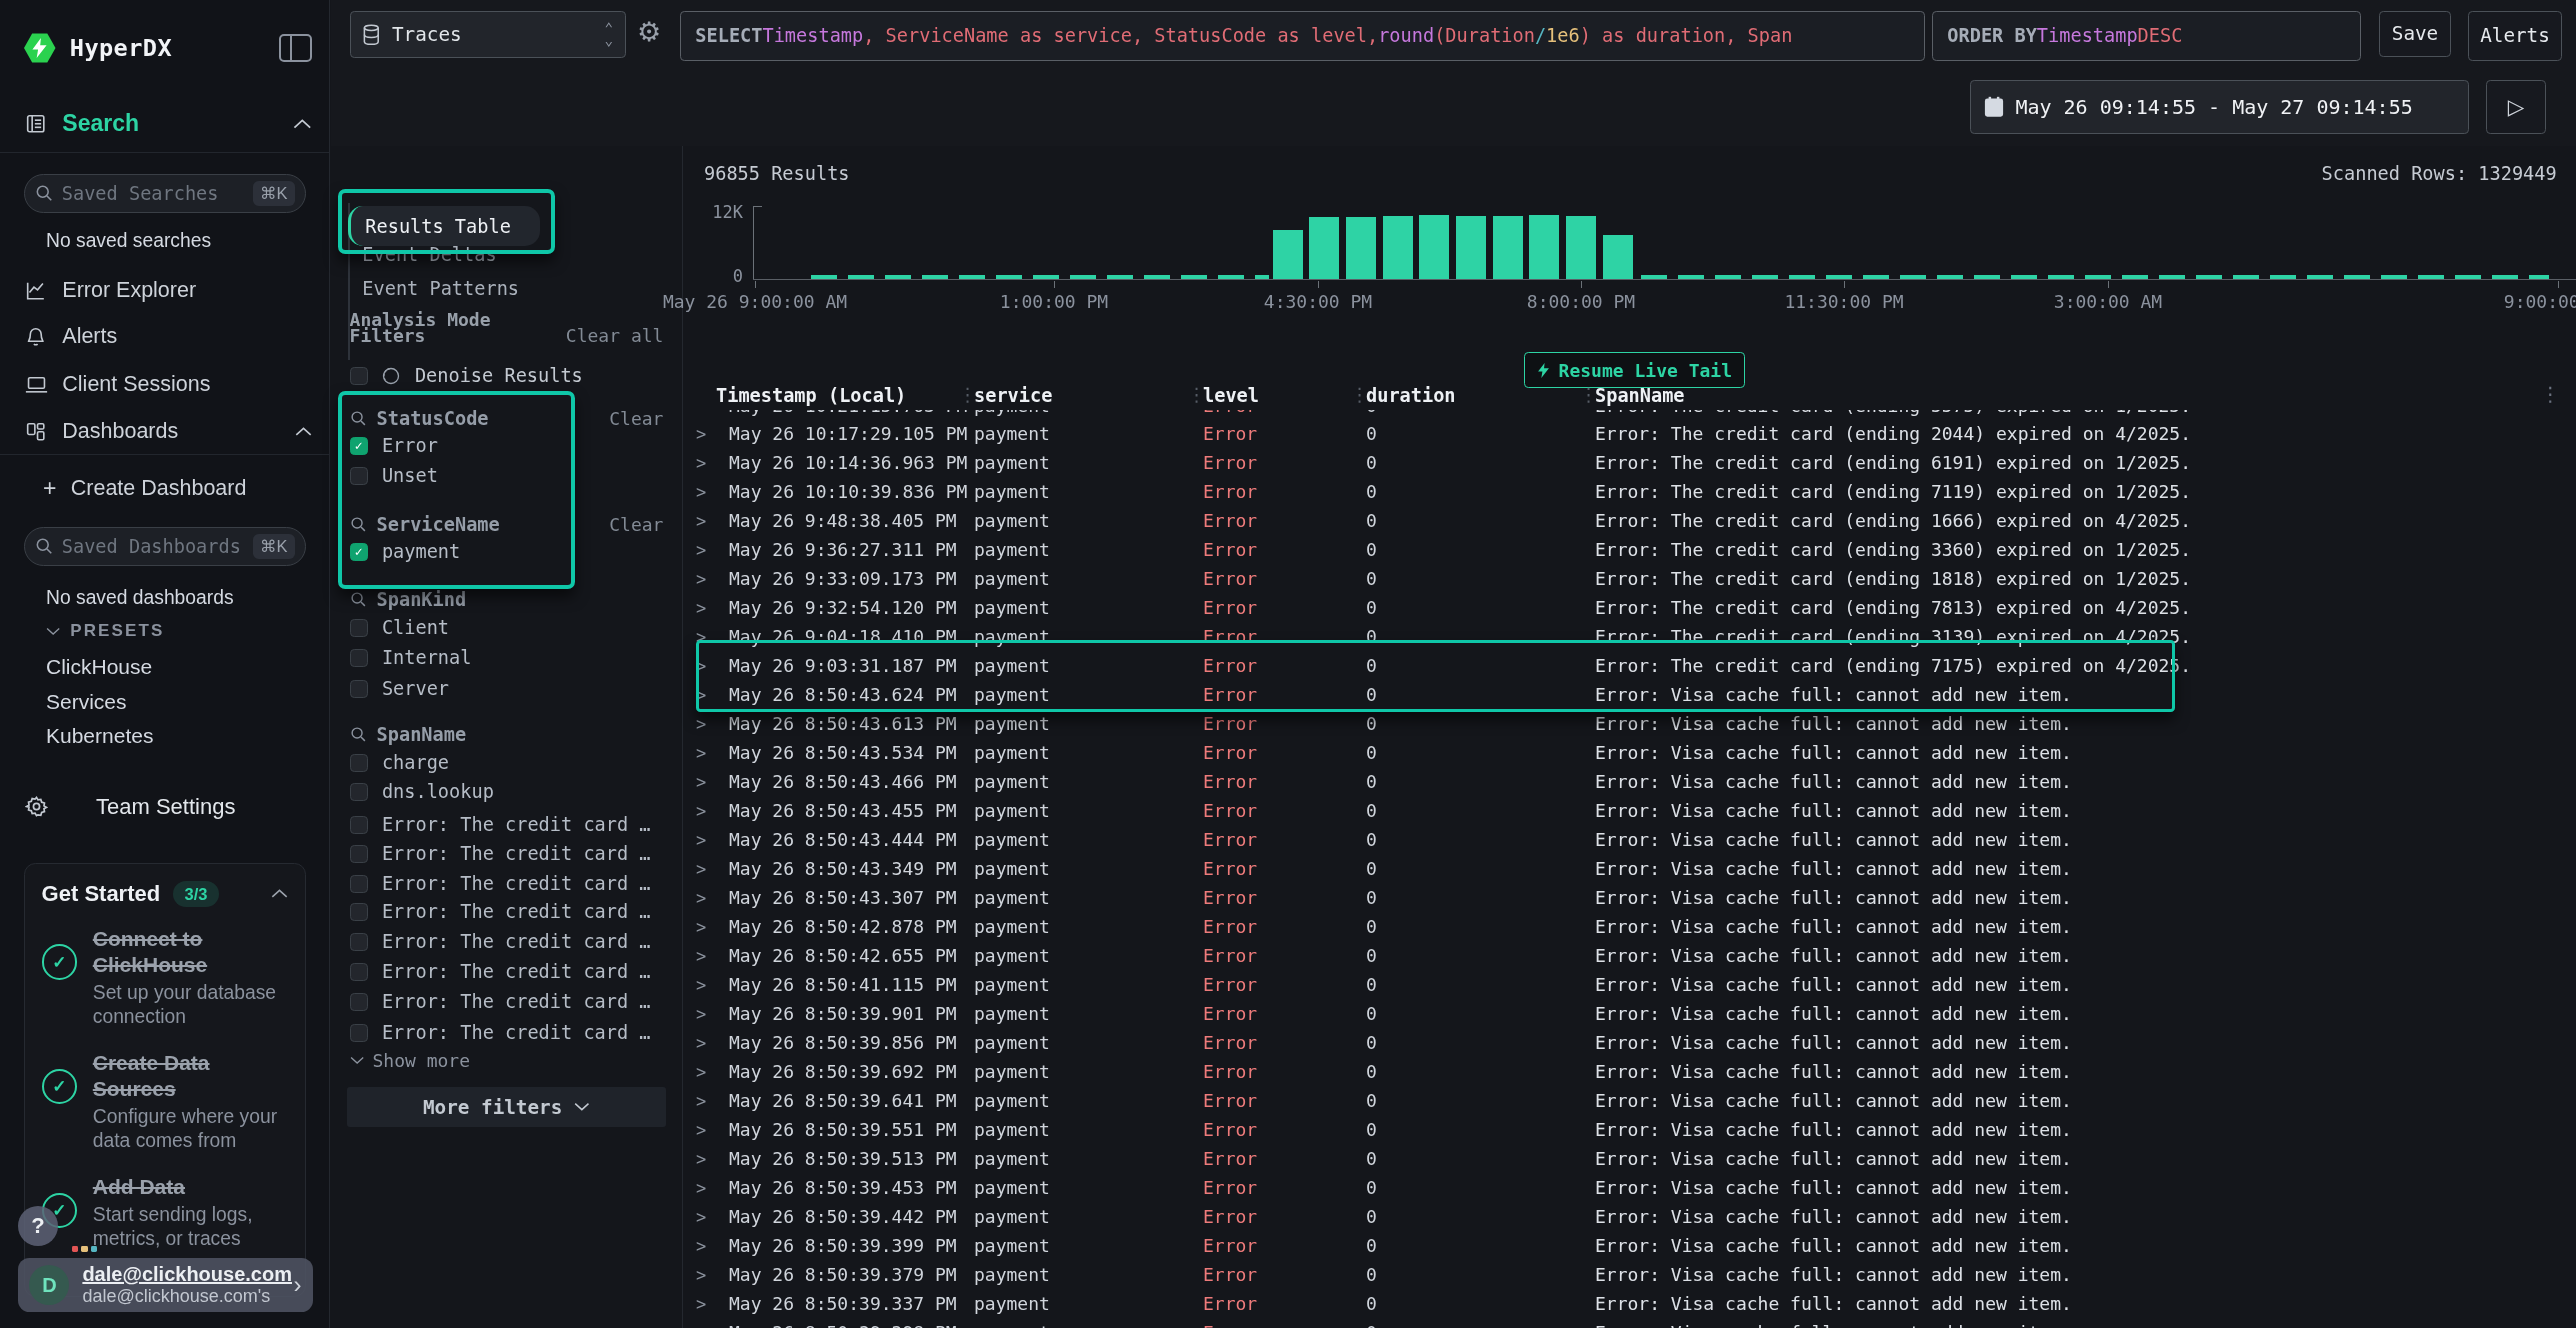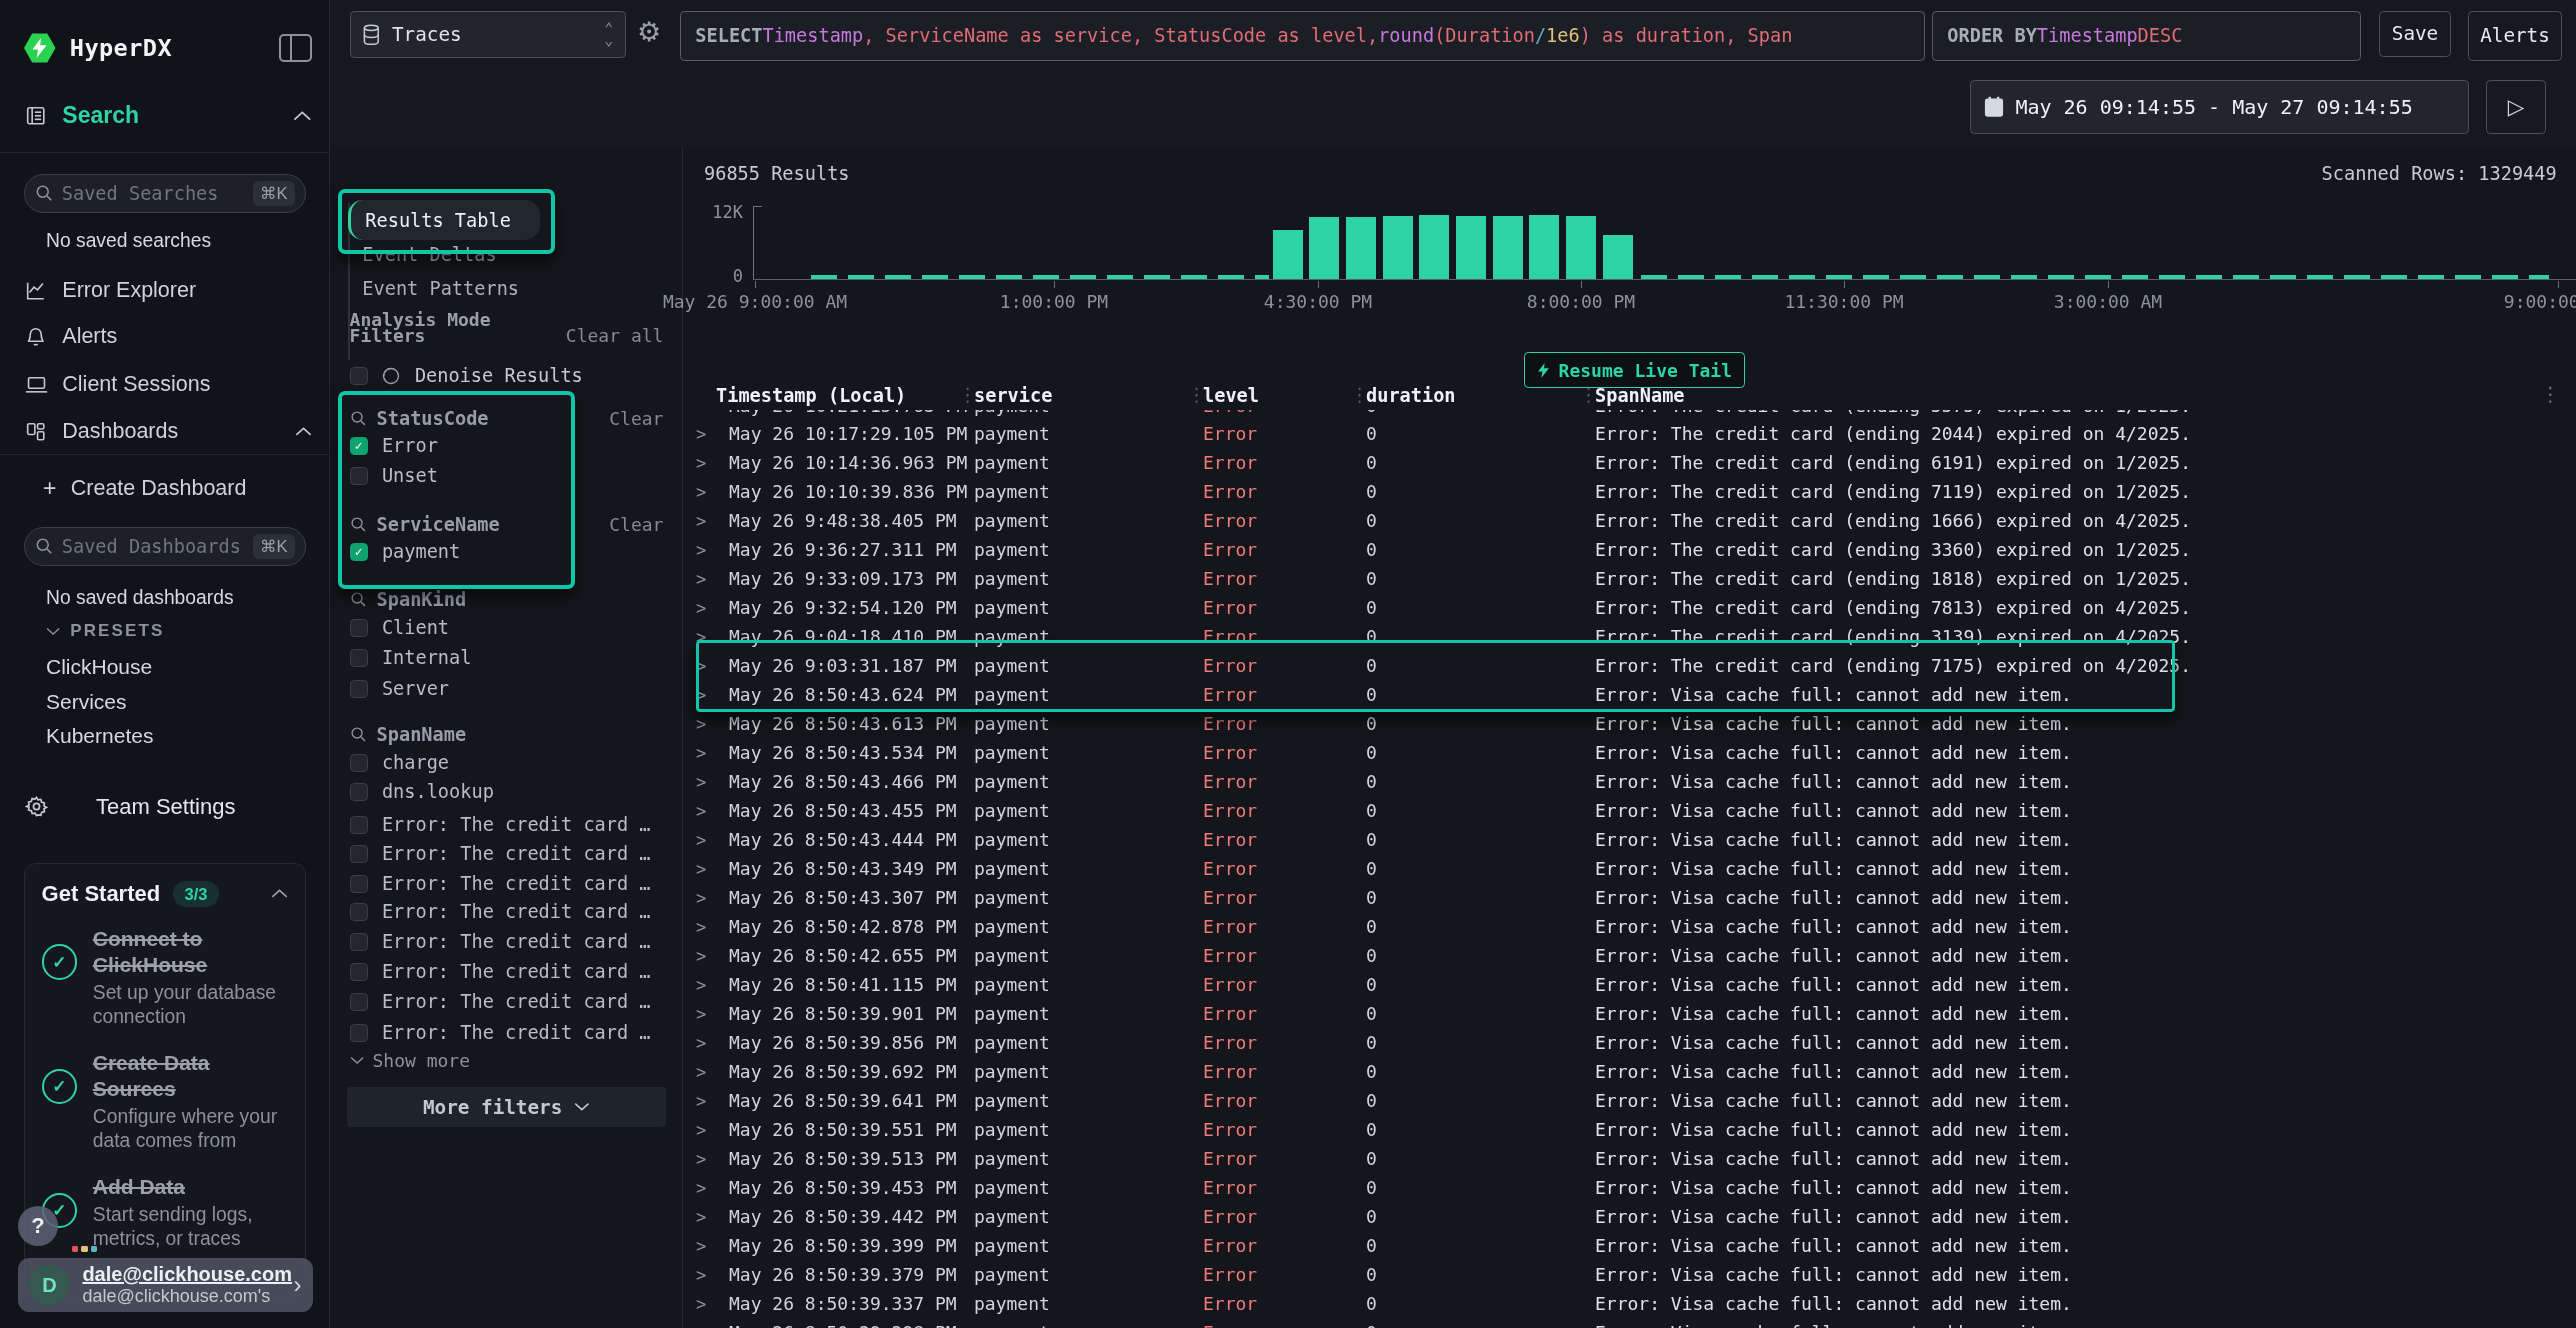--- a/index.html
+++ b/index.html
@@ -148,21 +148,21 @@
     <div class="brand-row">
       <div class="logo">
         <svg width="17" height="20" viewBox="0 0 24 28">
             <path d="M14 0 L2 16 H10 L8 28 L22 10 H13 Z" fill="#ffffff"></path>
           </svg>
       </div>
       <div class="brand mono">HyperDX</div>
       <div class="collapse-ic"></div>
     </div>
 
-    <div class="srow" style="top:100px;height:31.5px;text-align:center;">
+    <div class="srow" style="top:108px;height:31.5px;text-align:center;">
       <span class="s-ic">
         <svg width="21.5" height="21.5" viewBox="0 0 24 24" fill="none" stroke="#c3c9d1" stroke-width="1.8">
             <rect x="3" y="3" width="18" height="18" rx="2"></rect>
             <line x1="8" y1="3" x2="8" y2="21"></line>
             <line x1="11" y1="8" x2="18" y2="8"></line>
             <line x1="11" y1="12" x2="18" y2="12"></line>
             <line x1="11" y1="16" x2="18" y2="16"></line>
           </svg>
       </span>
       <span class="s-label teal" style="font-size:23px;">Search</span>
@@ -358,21 +358,21 @@
         </svg>
       <span>May 26 09:14:55 - May 27 09:14:55</span>
     </div>
     <div class="box btn playbtn">▷</div>
   </div>
 
   <div class="fpanel mono">
     <div class="flabel" style="top:163px;">Analysis Mode</div>
     <div class="mode-rule"></div>
     <div id="modes">
-        <div class="mode active" style="top: 54px; border-radius: 15px;">Results Table</div>
+        <div class="mode active" style="top: 60px; border-radius: 15px;">Results Table</div>
         <div class="mode" style="top: 94px;">Event Deltas</div>
         <div class="mode" style="top: 128px;">Event Patterns</div>
       </div>
 
     <div class="frow" style="top:175px;">
       <span class="flabel" style="position:static;">Filters</span>
       <span class="clear">Clear all</span>
     </div>
 
     <div class="frow" style="top:215px;">

